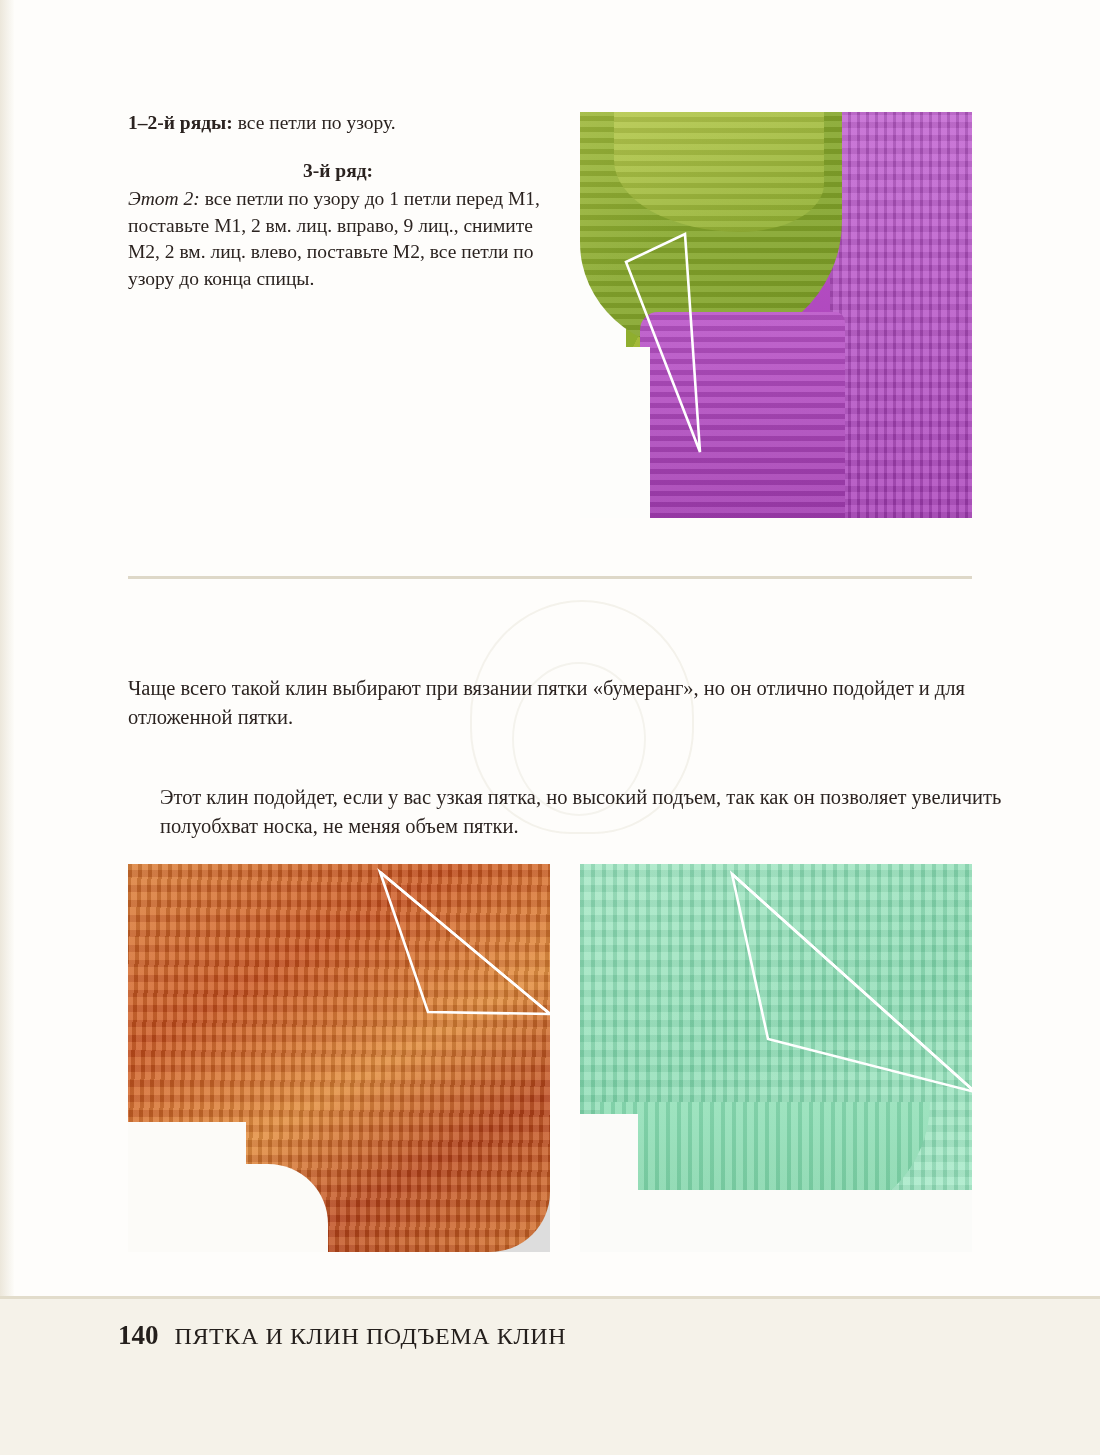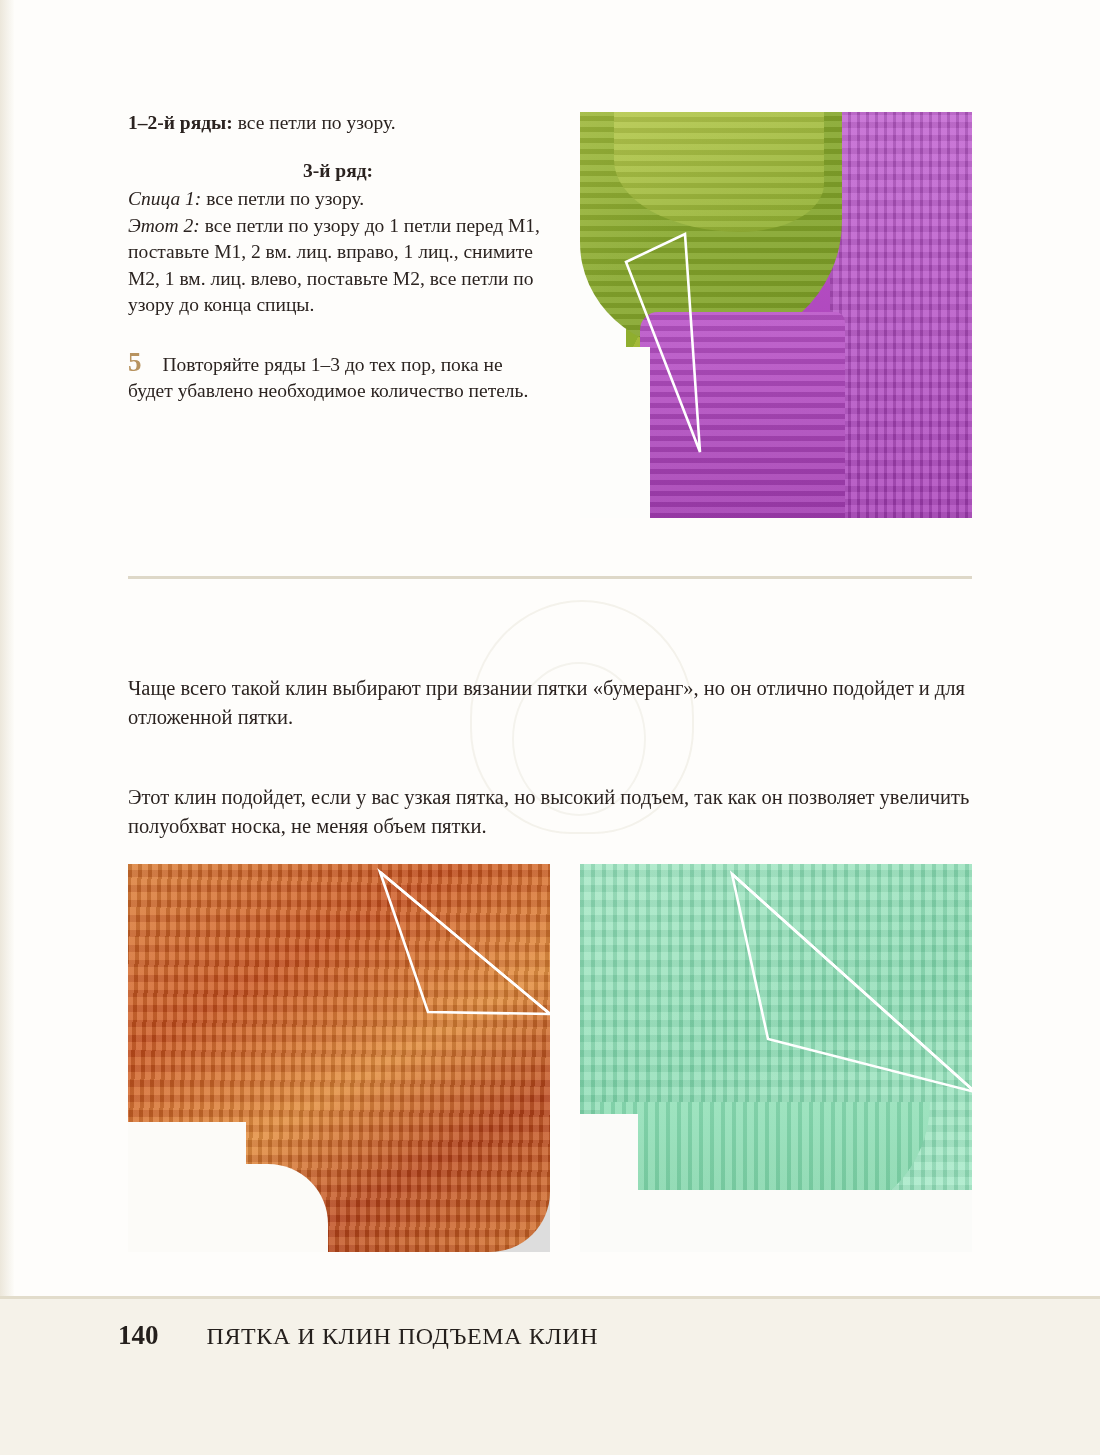--- a/index.html
+++ b/index.html
@@ -249,21 +249,21 @@
   }
   .body-p {
     position: absolute;
     left: 128px;
     width: 848px;
     font-size: 20.5px;
     line-height: 1.42;
     color: #2b2320;
   }
   .body-p-1 { top: 653px; }
-  .body-p-2 { top: 762px; }
+  .body-p-2 { top: 762px; margin-left: 32px; }
 
   
   .footer-rule {
     position: absolute;
     left: 0; top: 1296px;
     width: 1100px; height: 3px;
     background: #e2dccb;
   }
   .footer-band {
     position: absolute;
@@ -274,21 +274,21 @@
   .footer-inner {
     position: absolute;
     left: 118px;
     top: 1320px;
     display: flex;
     align-items: baseline;
   }
   .page-num {
     font-size: 27px;
     font-weight: bold;
-    margin-right: 48px;
+    margin-right: 16px;
     color: #241f1c;
   }
   .footer-text {
     font-size: 24px;
     font-variant: small-caps;
     letter-spacing: .6px;
     color: #241f1c;
   }
   .edge-left {
     position: absolute;
@@ -307,34 +307,26 @@
   <div class="top">
 
     <div class="col-text">
       <p class="line-bold">
         <span>1–2-й ряды:</span>
         <span class="rest">все петли по узору.</span>
       </p>
 
       <p class="block-title">3-й ряд:</p>
 
-      <p class="para">
-        <span class="it">Спица 1:</span>
-        <span>все петли по узору.</span>
-      </p>
 
       <p class="para">
         <span class="it">Этот 2:</span>
-        <span>все петли по узору до 1 петли перед М1, поставьте М1, 2 вм. лиц. вправо, 1 лиц., снимите М2, 1 вм. лиц. влево, поставьте М2, все петли по узору до конца спицы.</span>
+        <span>все петли по узору до 1 петли перед М1, поставьте М1, 2 вм. лиц. вправо, 9 лиц., снимите М2, 2 вм. лиц. влево, поставьте М2, все петли по узору до конца спицы.</span>
       </p>
 
-      <p class="step">
-        <span class="step-num">5</span>
-        <span class="step-text">Повторяйте ряды 1–3 до тех пор, пока не будет убавлено необходимое количество петель.</span>
-      </p>
     </div>
 
     <div class="photo photo-1">
       <div class="knit-purple"></div>
       <div class="bg-white-left"></div>
       <div class="sock-green"></div>
       <div class="sock-green-toe"></div>
       <div class="sock-purple-foot"></div>
       <div class="bg-white-bottomleft"></div>
       <svg class="overlay-svg" viewBox="0 0 392 406">

